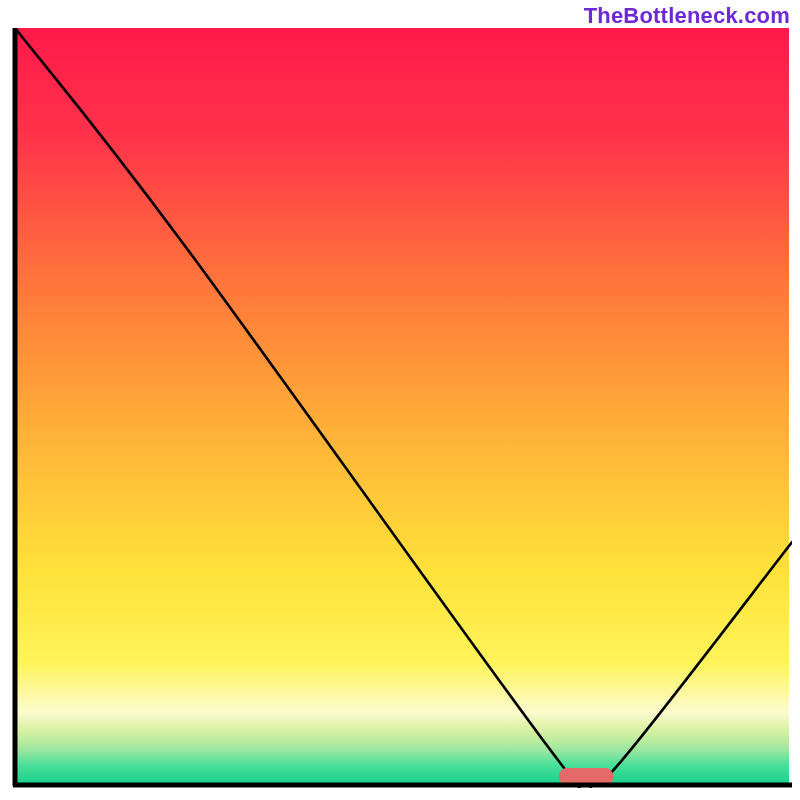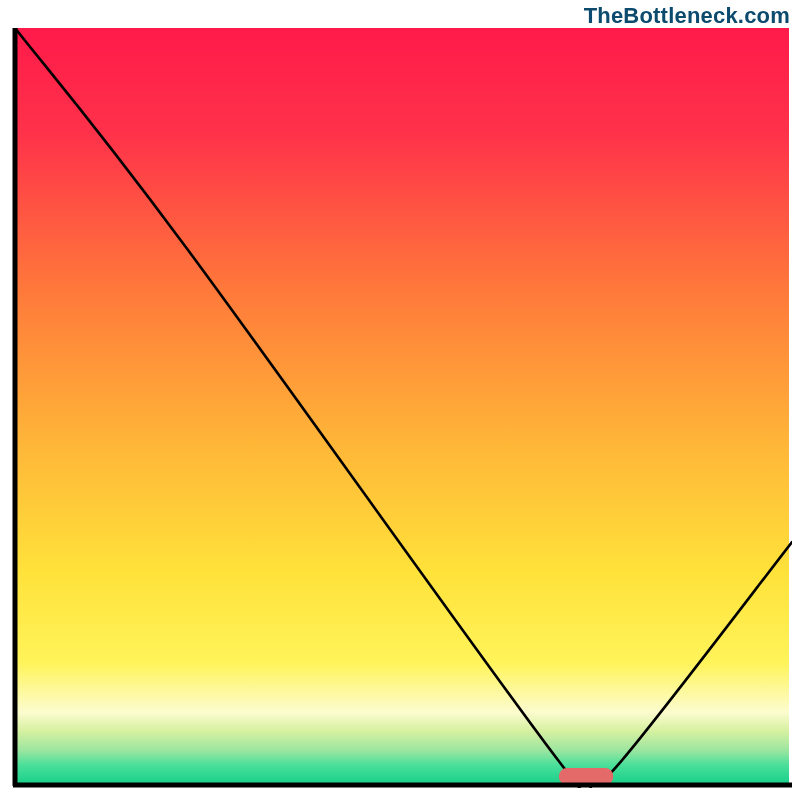--- a/index.html
+++ b/index.html
@@ -14,21 +14,21 @@
     position: relative;
     width: 800px;
     height: 800px;
   }
   .watermark {
     position: absolute;
     top: 3px;
     right: 10px;
     font-size: 22px;
     font-weight: 600;
-    color: #0c4a6e;
+    color: #6d28d9;
     letter-spacing: 0.2px;
   }
   .plot {
     position: absolute;
     left: 12px;
     top: 28px;
     width: 780px;
     height: 760px;
   }
   svg {

